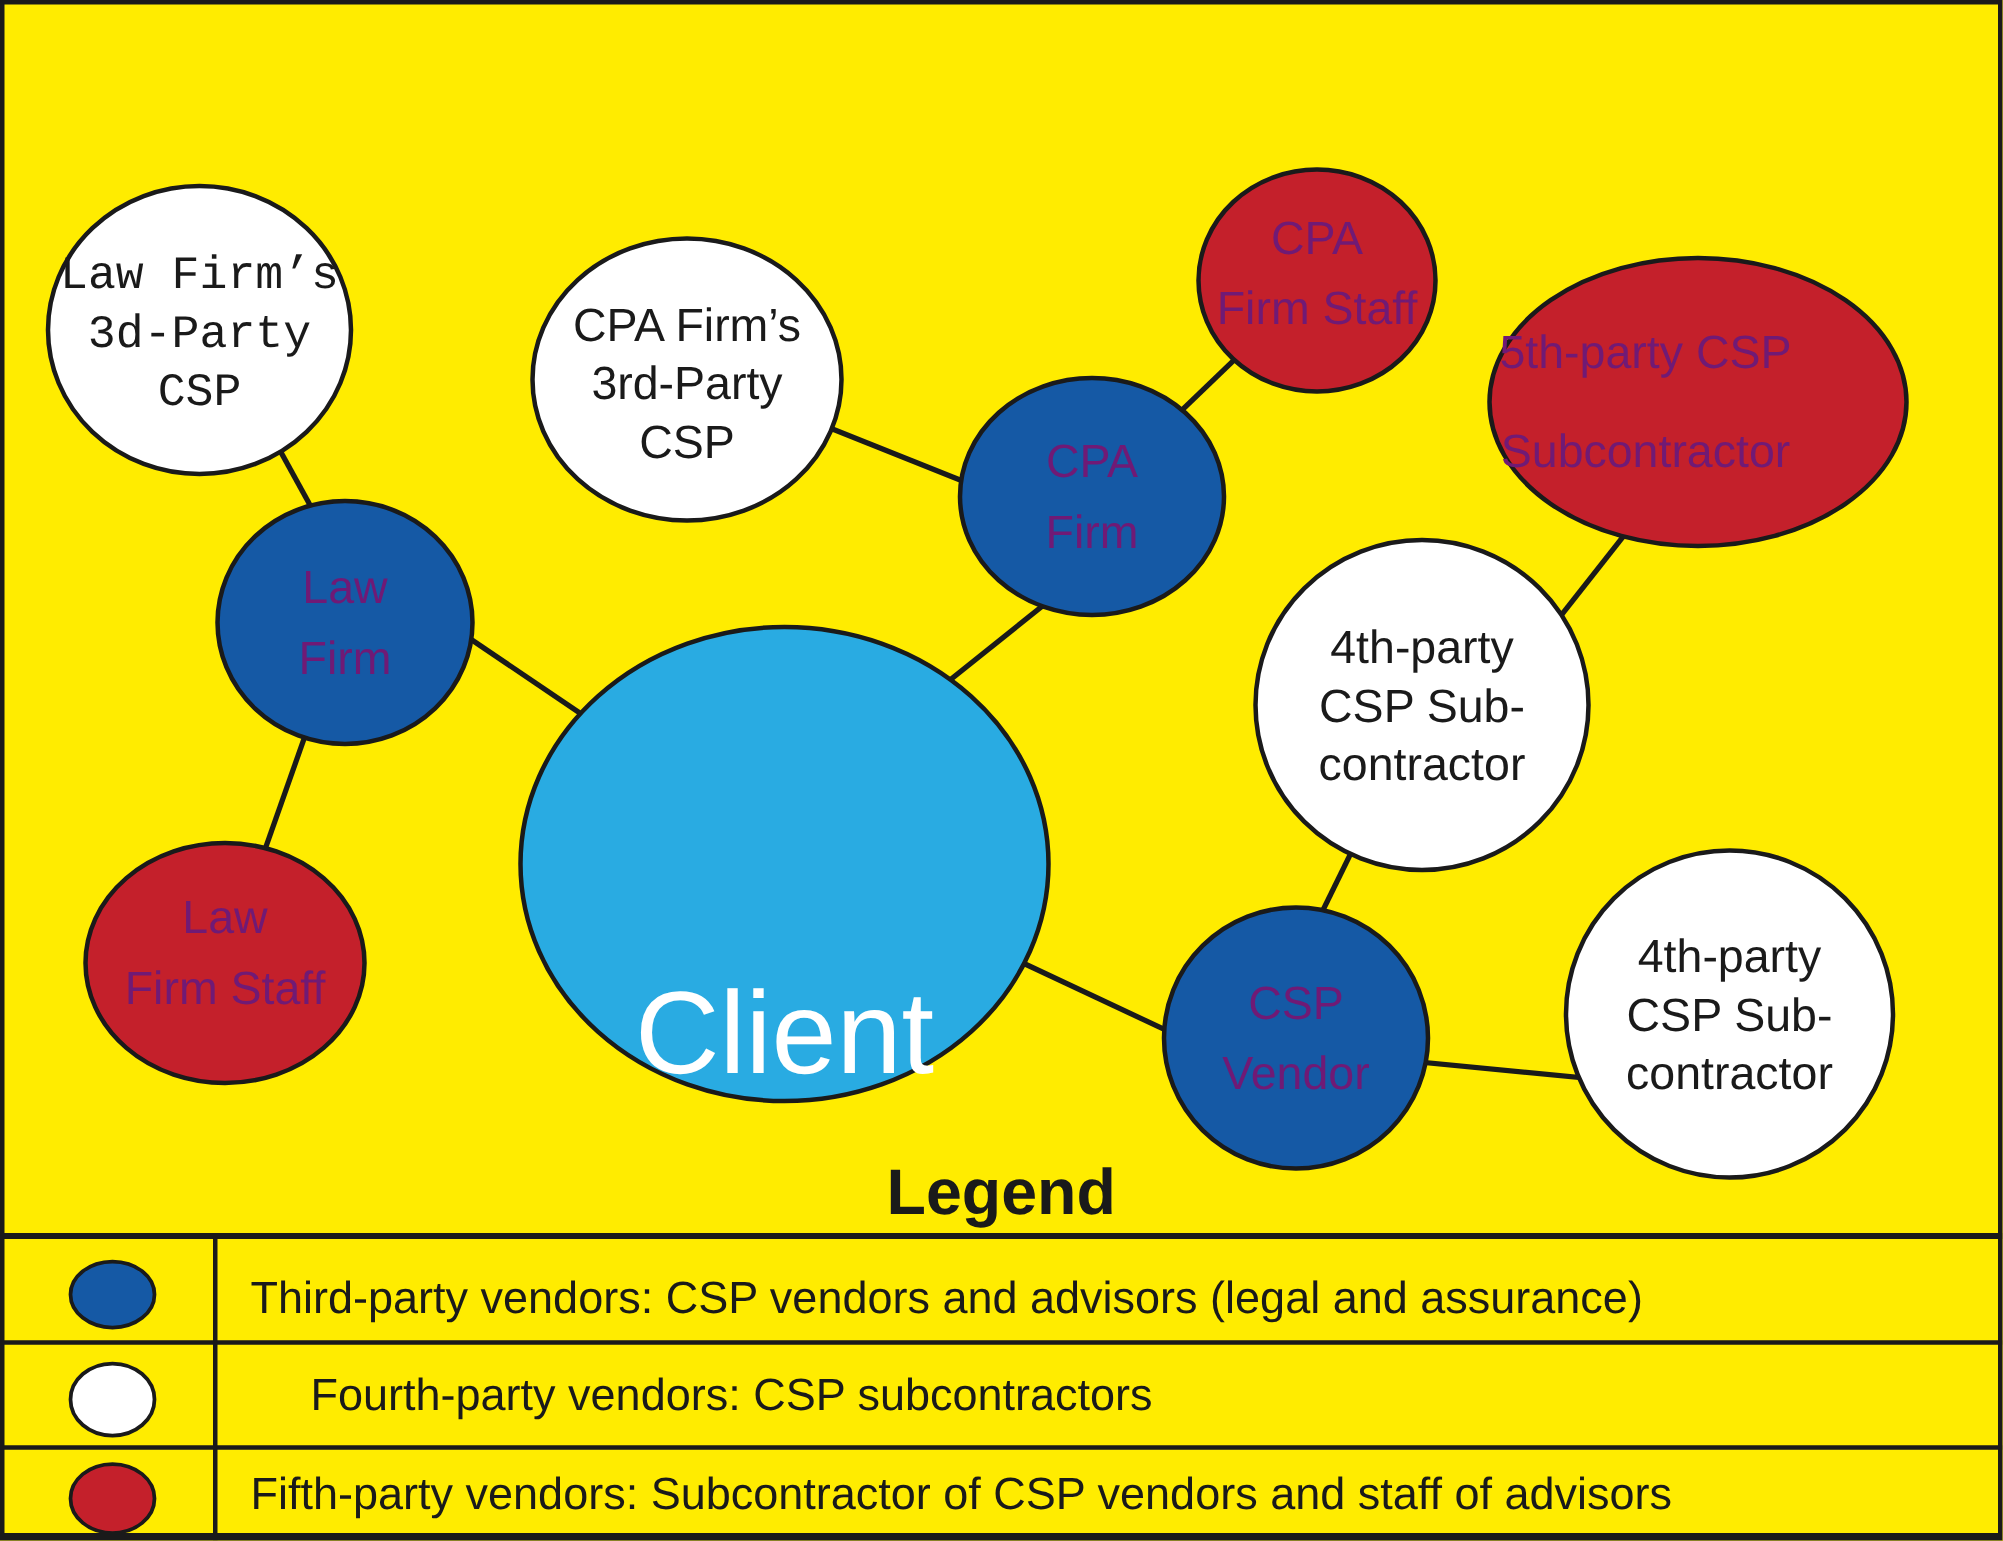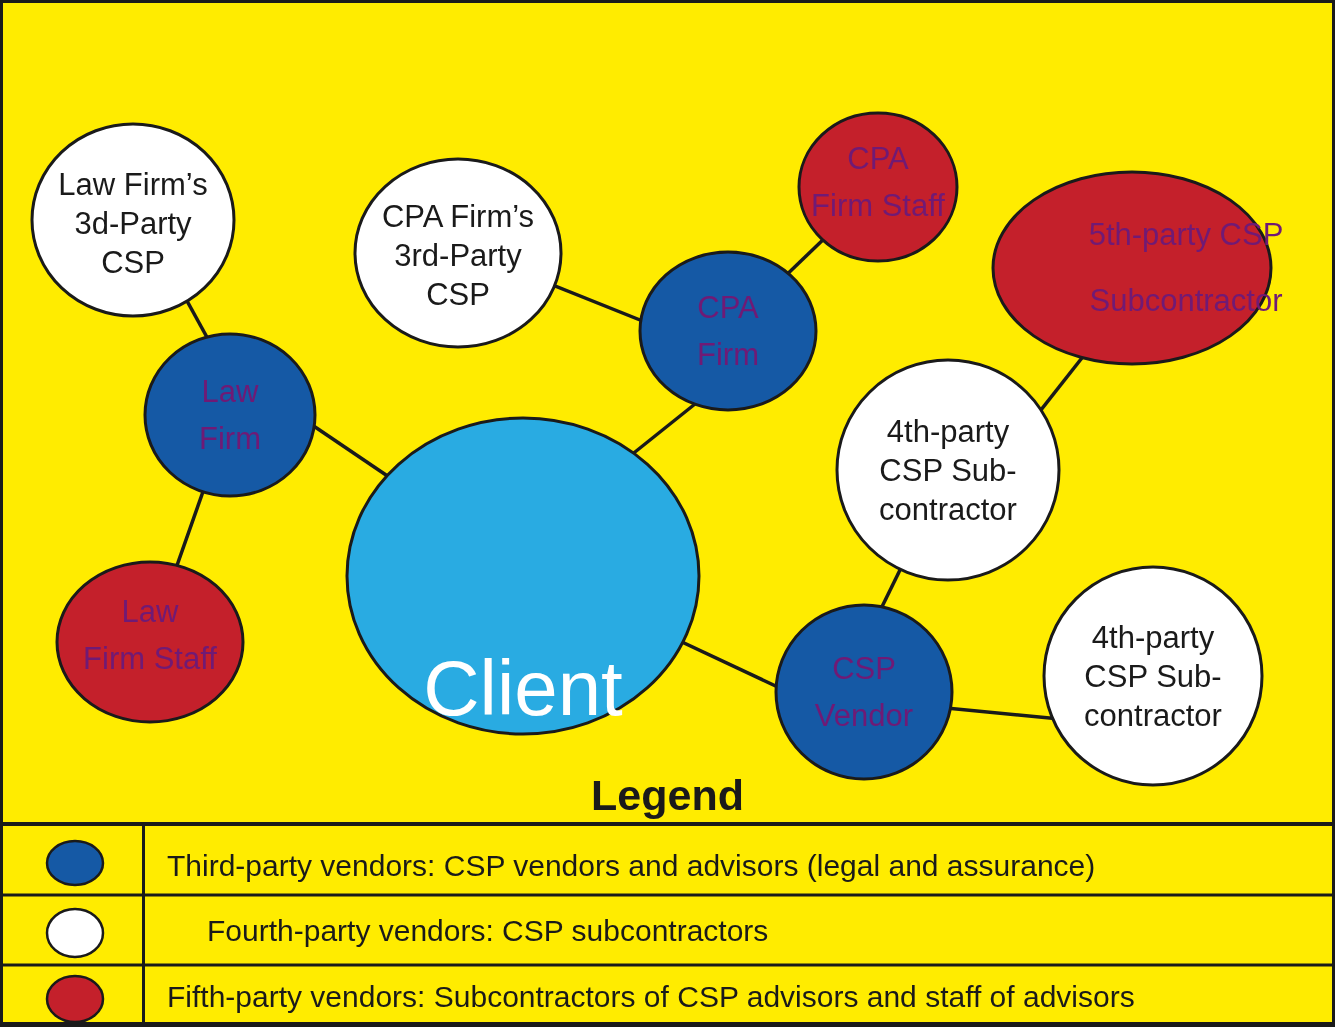--- a/index.html
+++ b/index.html
@@ -86,21 +86,21 @@
     <line class="grid" x1="0" y1="824" x2="1335" y2="824" stroke-width="4"></line>
     <line class="grid" x1="0" y1="895" x2="1335" y2="895" stroke-width="3"></line>
     <line class="grid" x1="0" y1="965" x2="1335" y2="965" stroke-width="3"></line>
     <line class="grid" x1="143.5" y1="824" x2="143.5" y2="1027" stroke-width="3"></line>
 
     <ellipse class="swatch" cx="75" cy="863" rx="28" ry="22" fill="#1559A5"></ellipse>
     <ellipse class="swatch" cx="75" cy="933" rx="28" ry="24" fill="#FFFFFF"></ellipse>
     <ellipse class="swatch" cx="75" cy="999" rx="28" ry="23" fill="#C4202B"></ellipse>
   </svg>
 
-  <div class="node-label lh-tight" style="left:32px;top:128px;width:202px;height:190px;">
+  <div class="node-label lh-tight" style="left:32px;top:128px;width:202px;height:190px;font-family:Liberation Mono, monospace;">
     <span>Law Firm’s</span>
     <span>3d-Party</span>
     <span>CSP</span>
   </div>
 
   <div class="node-label lh-tight" style="left:355px;top:163px;width:206px;height:184px;">
     <span>CPA Firm’s</span>
     <span>3rd-Party</span>
     <span>CSP</span>
   </div>
@@ -118,21 +118,21 @@
   <div class="node-label light lh-wide" style="left:57px;top:555px;width:186px;height:160px;">
     <span>Law</span>
     <span>Firm Staff</span>
   </div>
 
   <div class="node-label light lh-wide" style="left:799px;top:108px;width:158px;height:148px;">
     <span>CPA</span>
     <span>Firm Staff</span>
   </div>
 
-  <div class="node-label light lh-mid" style="left:1047px;top:172px;width:278px;height:192px;gap:26px;">
+  <div class="node-label light lh-mid" style="left:958px;top:172px;width:278px;height:192px;gap:26px;">
     <span>5th-party CSP</span>
     <span>Subcontractor</span>
   </div>
 
   <div class="node-label lh-tight" style="left:837px;top:360px;width:222px;height:220px;">
     <span>4th-party</span>
     <span>CSP Sub-</span>
     <span>contractor</span>
   </div>
 
@@ -148,16 +148,16 @@
   </div>
 
   <div class="client-label" style="left:347px;top:418px;width:352px;height:316px;">
     <span>Client</span>
   </div>
 
   <div class="legend-title">Legend</div>
 
   <div class="legend-row-label" style="top:848px;">Third-party vendors: CSP vendors and advisors (legal and assurance)</div>
   <div class="legend-row-label" style="top:913px;margin-left:40px;">Fourth-party vendors: CSP subcontractors</div>
-  <div class="legend-row-label" style="top:979px;">Fifth-party vendors: Subcontractors of CSP advisors and staff of advisors</div>
+  <div class="legend-row-label" style="top:979px;">Fifth-party vendors: Subcontractor of CSP vendors and staff of advisors</div>
 
   <div class="frame"></div>
 </div>
 
 </body></html>

